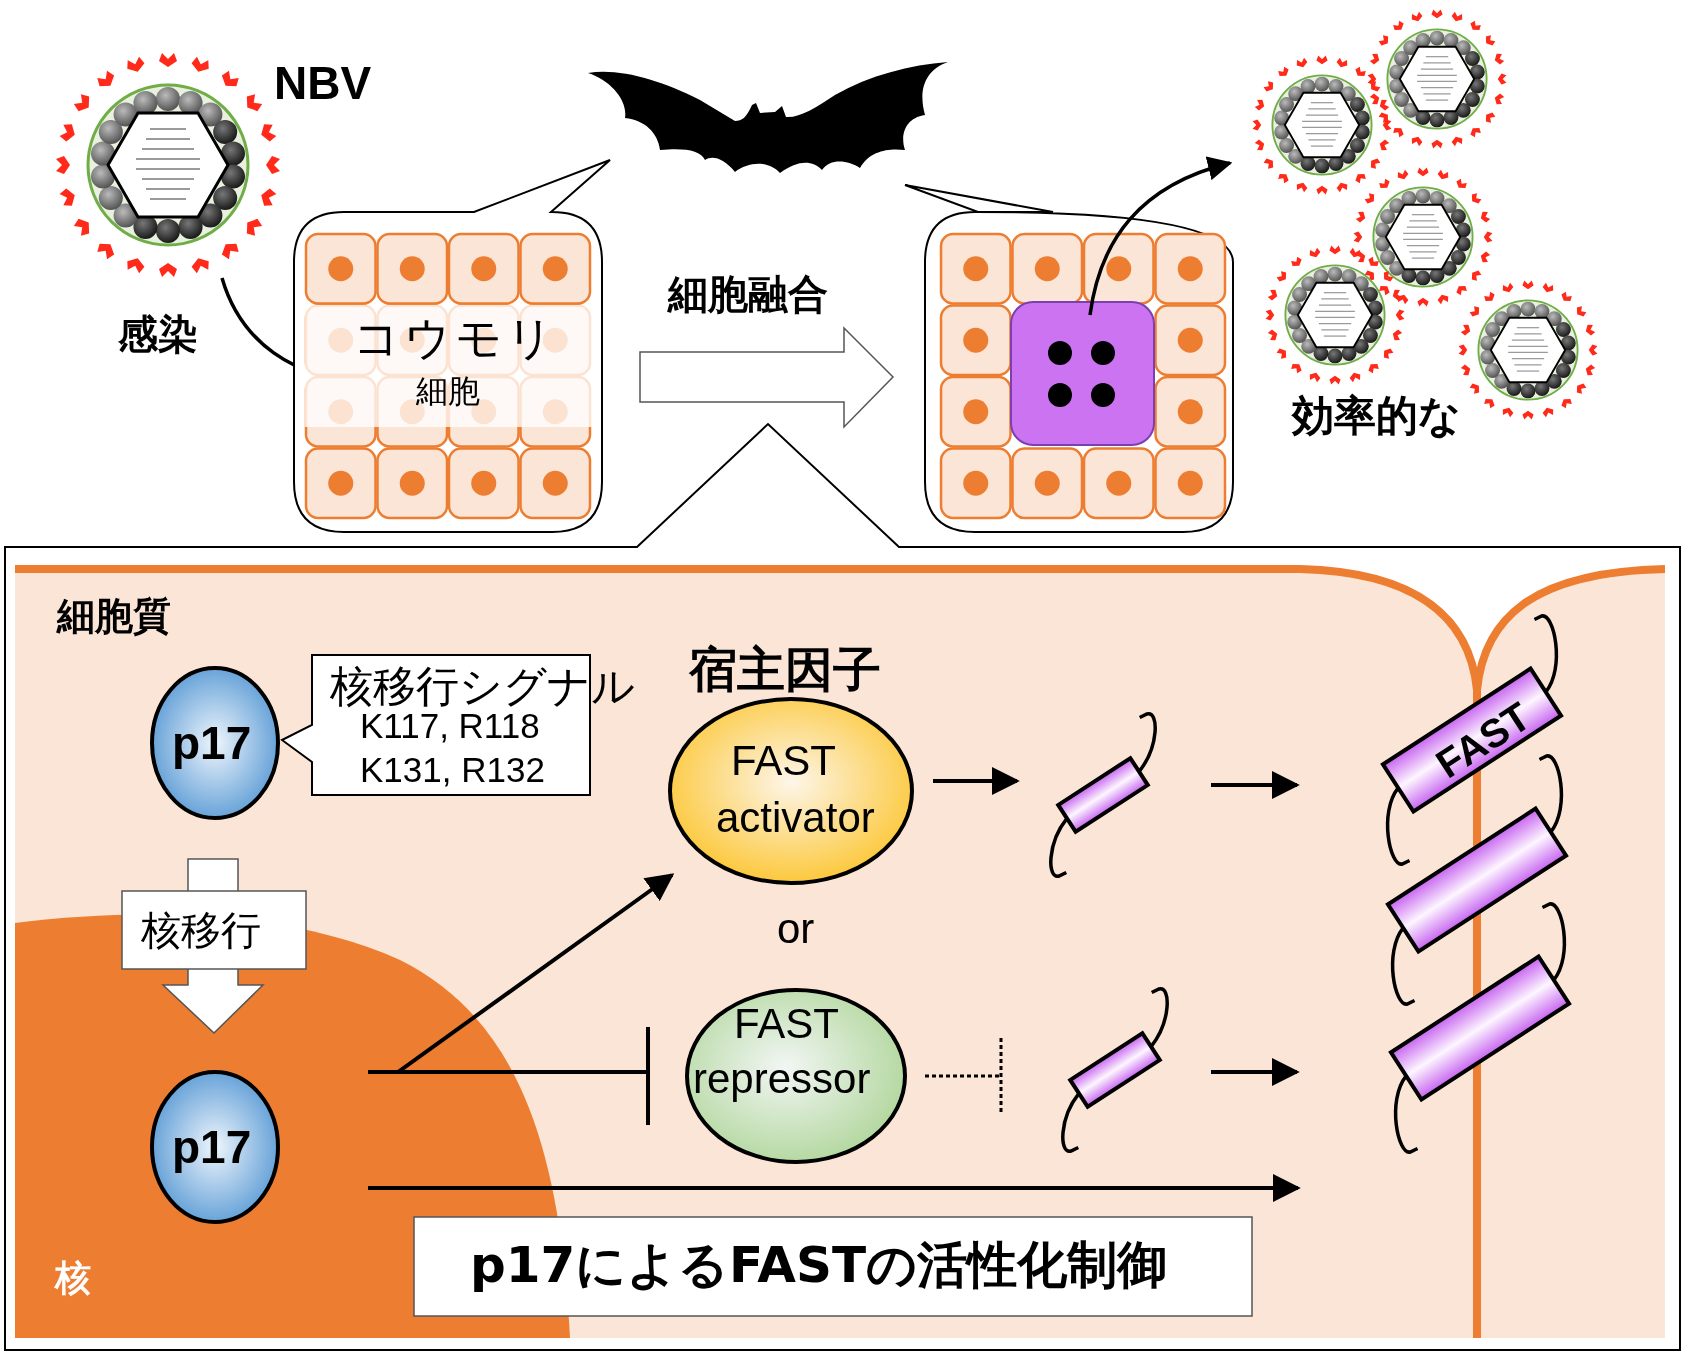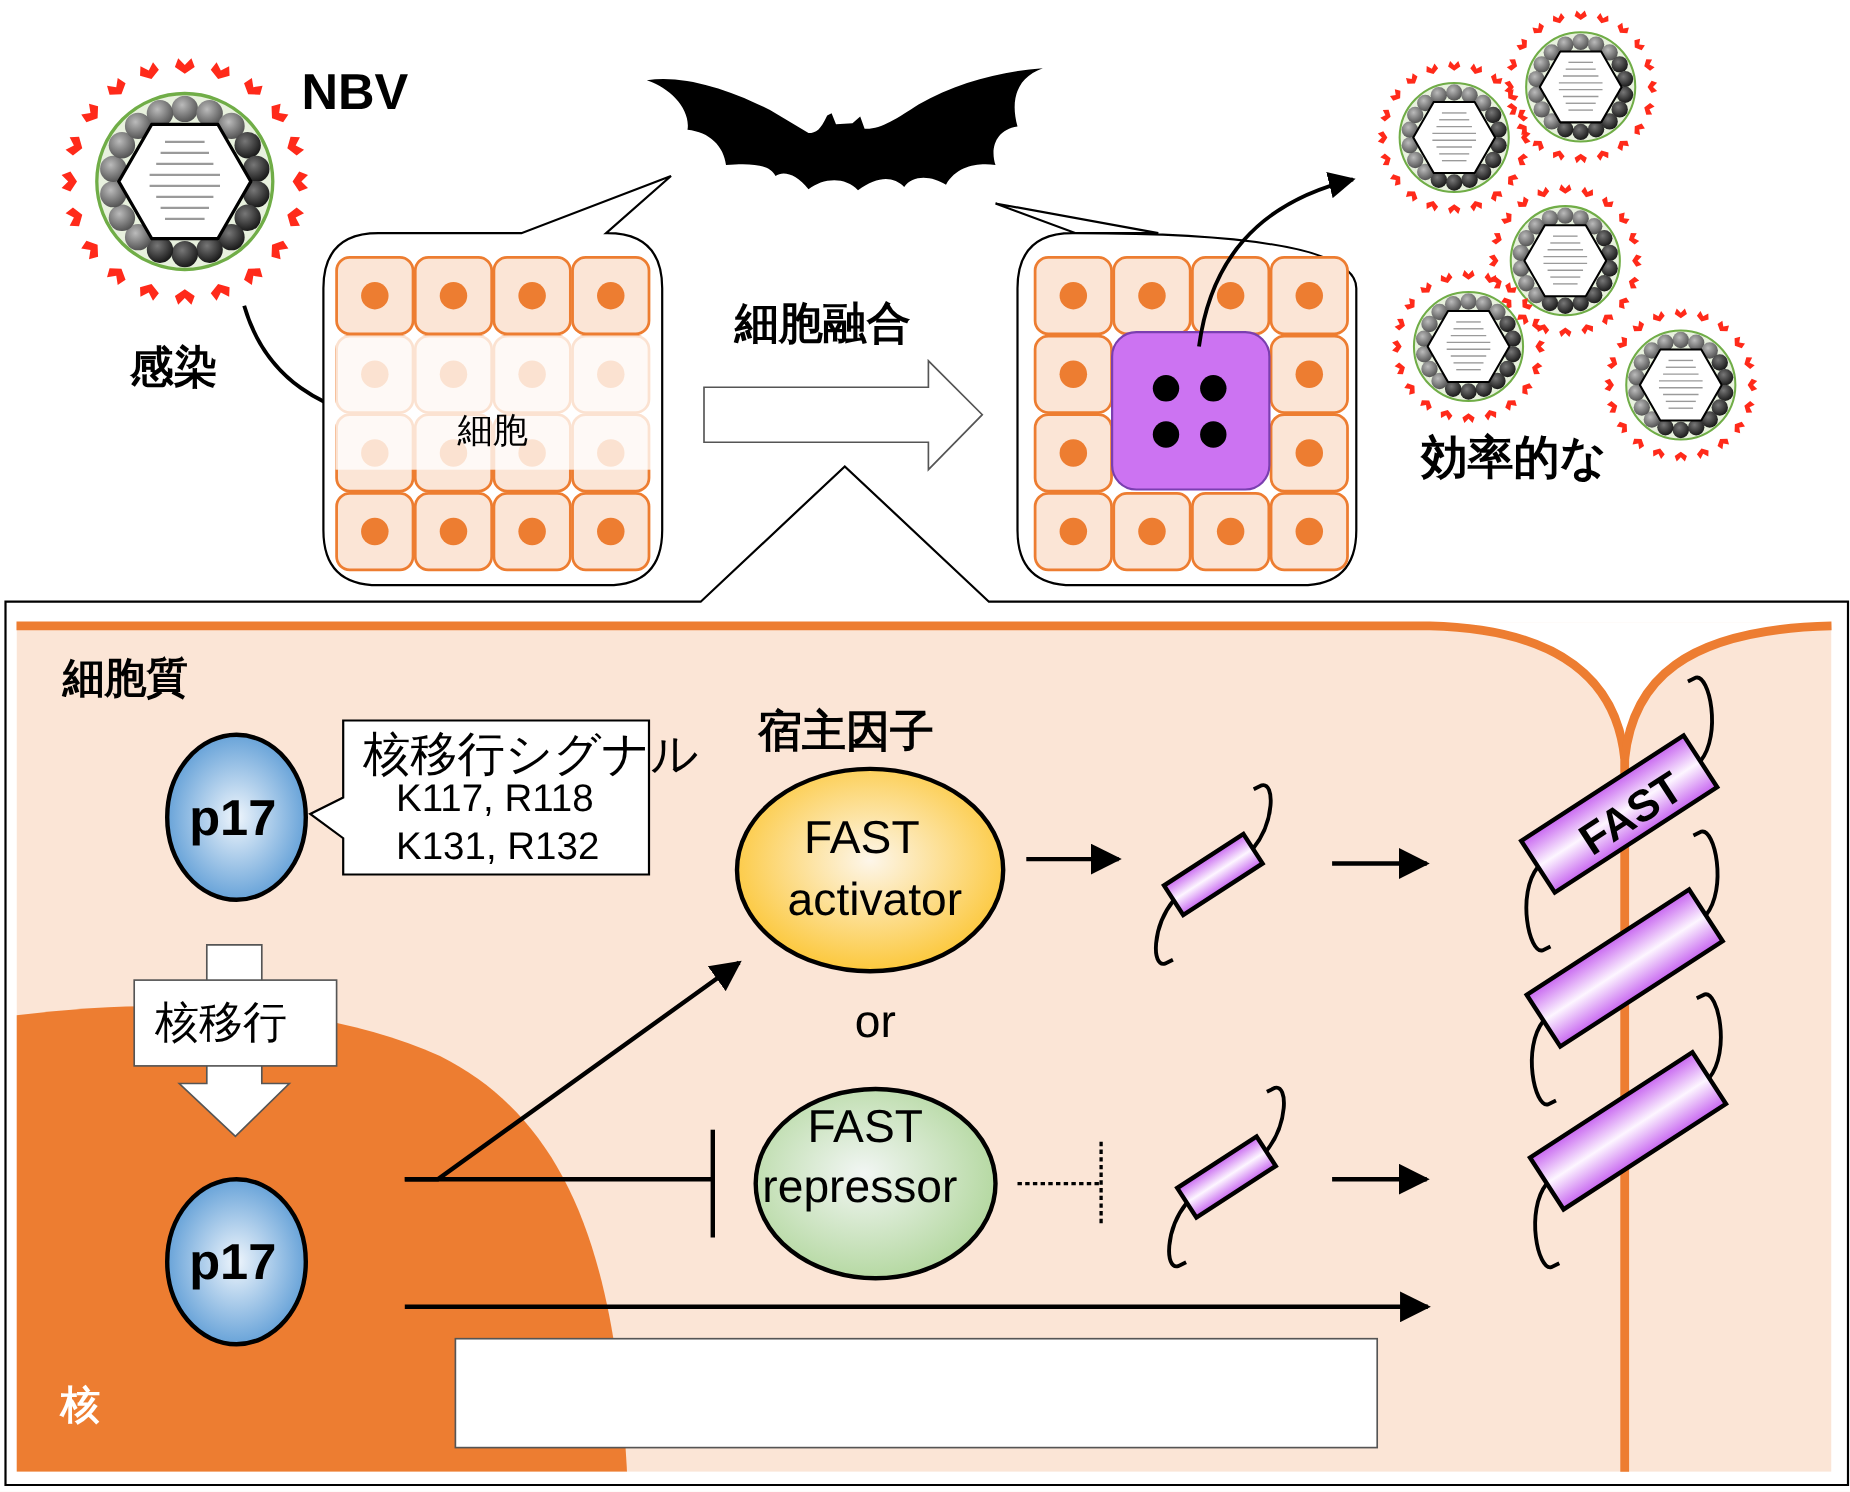--- a/index.html
+++ b/index.html
@@ -948,39 +948,41 @@
         <path d="M-88,0 C-118,10 -138,62 -126,66 L-118,67" fill="none" stroke="#000" stroke-width="3.5"></path>
         <path d="M88,0 C118,-10 138,-62 126,-66 L118,-67" fill="none" stroke="#000" stroke-width="3.5"></path>
         <rect x="-88" y="-28" width="176" height="56" fill="url(#gPurple)" stroke="#000" stroke-width="4"></rect>
       </g>
 
   <rect x="414" y="1217" width="838" height="99" fill="#fff" stroke="#555" stroke-width="1.5"></rect>
 </svg>
 
 <div class="txt bold sans" style="left:274px;top:60px;font-size:46px;">NBV</div>
 <div class="txt bold" style="left:118px;top:314px;font-size:40px;">感染</div>
+<div class="txt" style="left:353px;top:315px;font-size:46px;letter-spacing:4px;">コウモリ</div>
 <div class="txt" style="left:398px;top:375px;font-size:32px;margin-left:18px;">細胞</div>
 <div class="txt bold" style="left:668px;top:274px;font-size:40px;">細胞融合</div>
 <div class="txt bold" style="left:1292px;top:395px;font-size:42px;">効率的な</div>
 
 <div class="txt bold" style="left:57px;top:597px;font-size:38px;">細胞質</div>
 <div class="txt bold" style="left:55px;top:1260px;font-size:36px;color:#fff;">核</div>
 
 <div class="txt bold sans" style="left:172px;top:720px;font-size:46px;">p17</div>
 <div class="txt bold sans" style="left:172px;top:1124px;font-size:46px;">p17</div>
 
 <div class="txt" style="left:330px;top:665px;font-size:43px;">核移行シグナル</div>
 <div class="txt sans" style="left:360px;top:708px;font-size:35px;">K117, R118</div>
 <div class="txt sans" style="left:360px;top:752px;font-size:35px;">K131, R132</div>
 
 <div class="txt" style="left:141px;top:910px;font-size:40px;">核移行</div>
 
-<div class="txt bold" style="left:689px;top:645px;font-size:40px;">宿主因子</div>
+<div class="txt bold" style="left:689px;top:645px;font-size:48px;">宿主因子</div>
 
 <div class="txt sans" style="left:731px;top:740px;font-size:42px;">FAST</div>
 <div class="txt sans" style="left:700px;top:797px;font-size:42px;margin-left:16px;">activator</div>
 <div class="txt sans" style="left:777px;top:908px;font-size:42px;text-align:right;">or</div>
 <div class="txt sans" style="left:734px;top:1003px;font-size:42px;">FAST</div>
 <div class="txt sans" style="left:693px;top:1058px;font-size:42px;">repressor</div>
 
 <div class="txt bold sans" style="left:1432px;top:720px;font-size:40px;transform:rotate(-33deg);transform-origin:center;">FAST</div>
 
+<div class="txt bold" style="left:470px;top:1240px;font-size:50px;">p17によるFASTの活性化制御</div>
 </div>
 
 </body></html>

